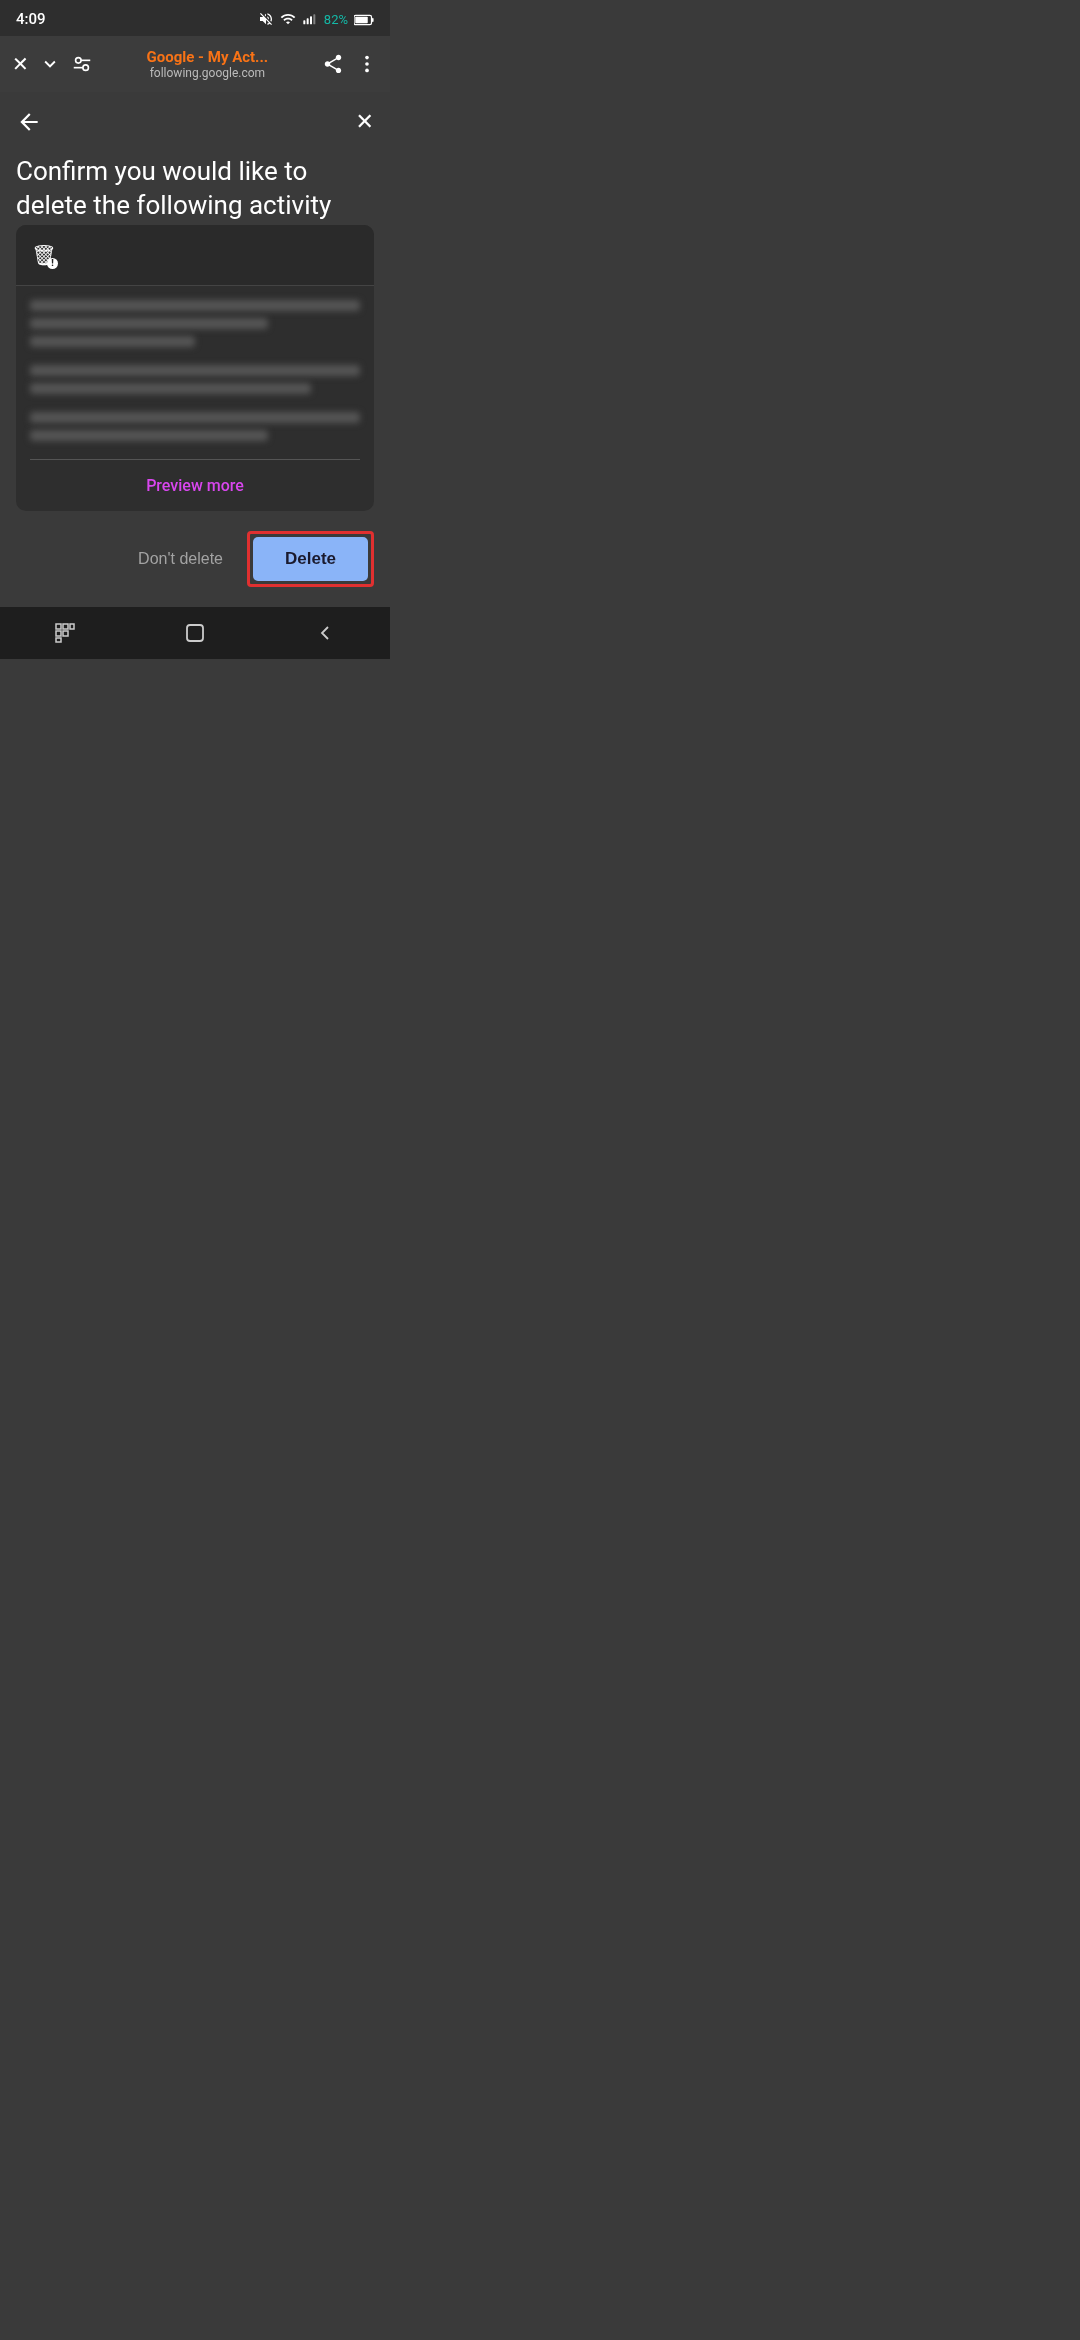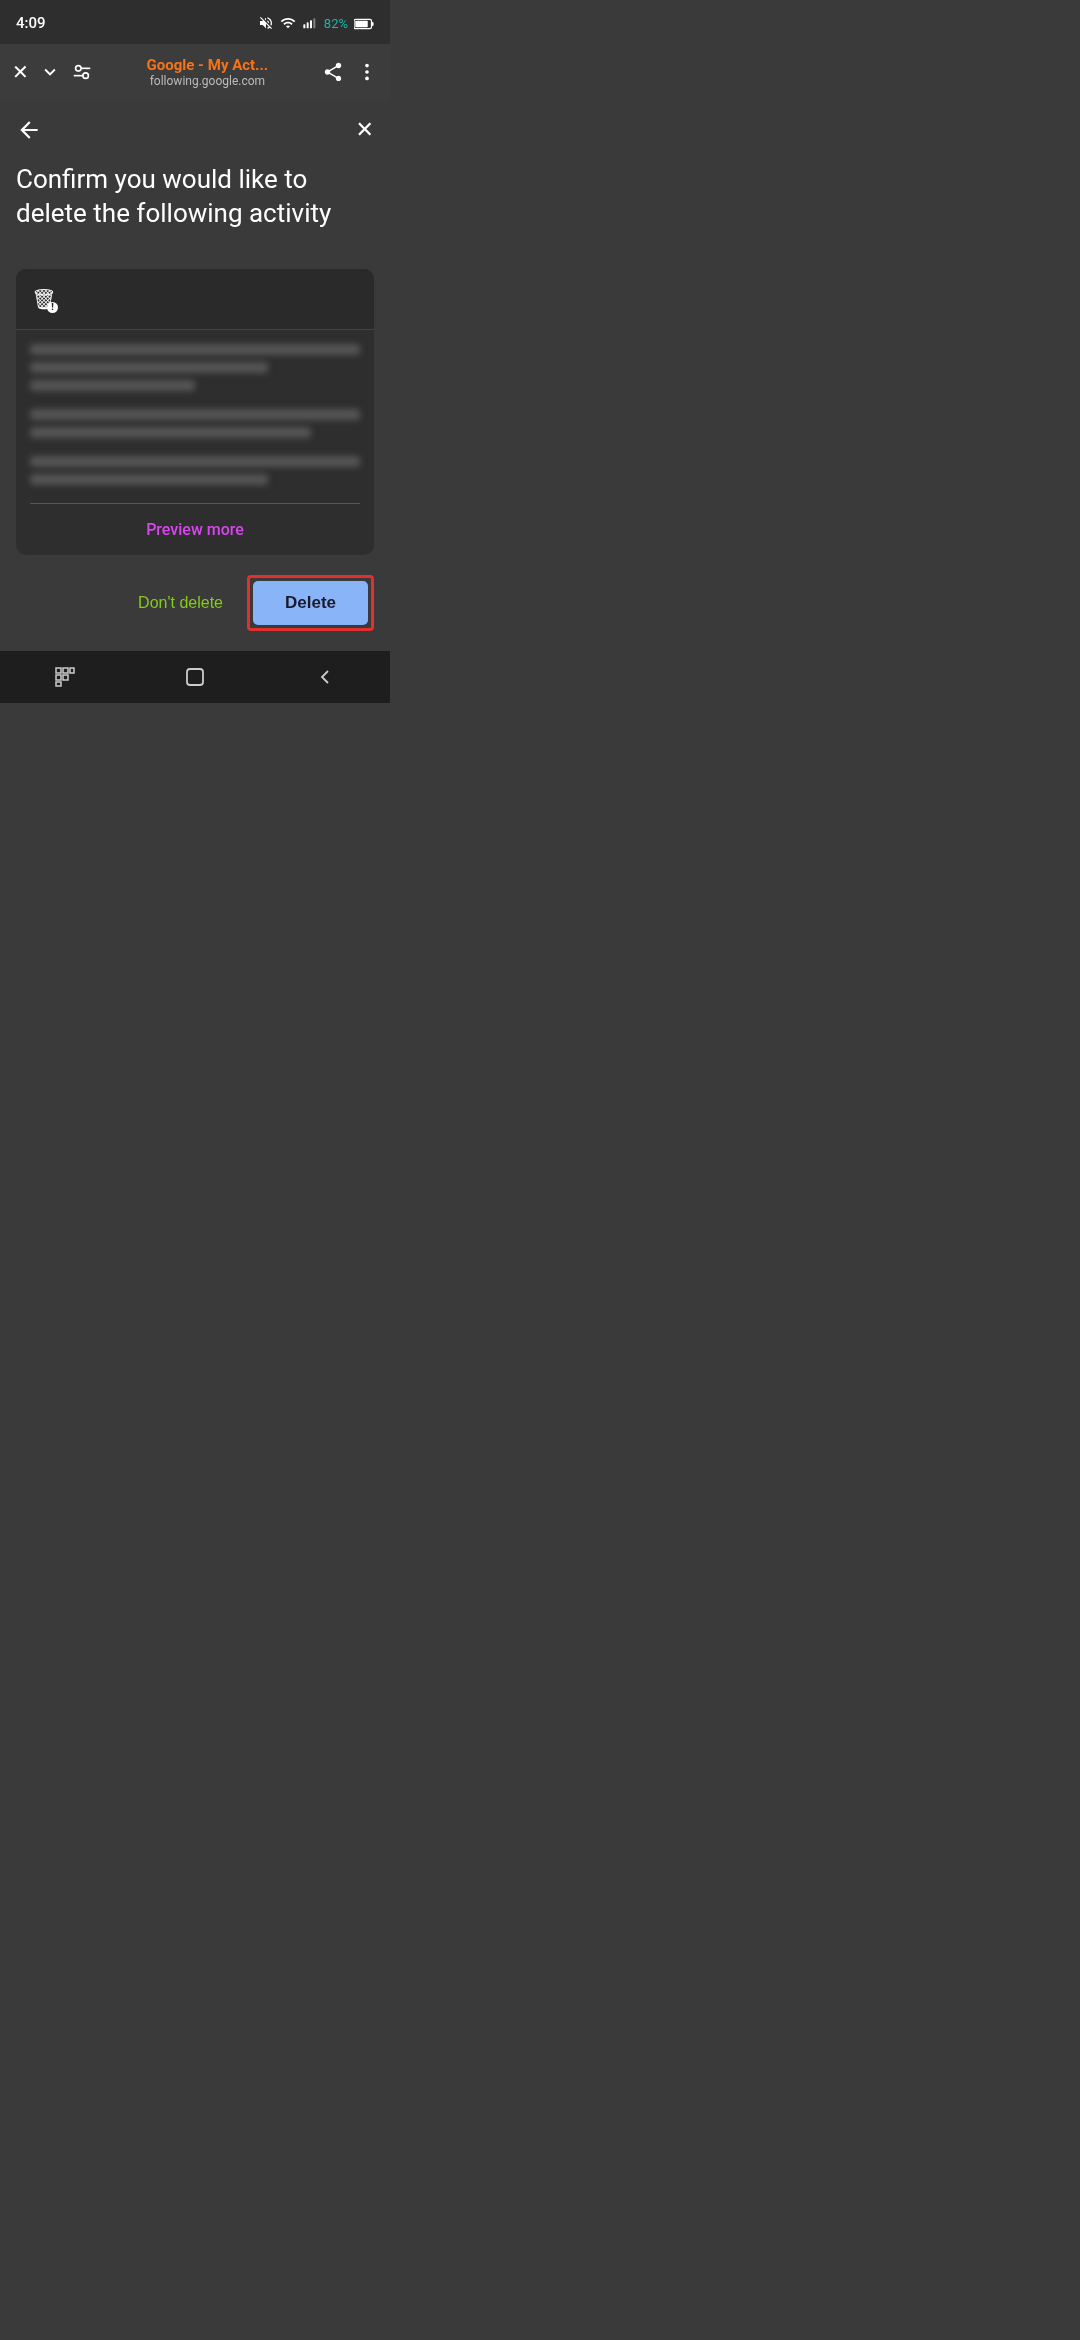--- a/index.html
+++ b/index.html
@@ -14,21 +14,21 @@
       overflow-x: hidden;
     }
 
     
     .status-bar {
       background: #2e2e2e;
       display: flex;
       justify-content: space-between;
       align-items: center;
       padding: 8px 16px 6px 16px;
-      height: 44px;
+      height: 36px;
     }
     .status-time {
       font-size: 15px;
       font-weight: 500;
       color: #fff;
     }
     .status-icons {
       display: flex;
       align-items: center;
       gap: 6px;
@@ -97,21 +97,21 @@
       color: #fff;
       cursor: pointer;
     }
 
     
     .page-title {
       font-size: 26px;
       font-weight: 400;
       color: #fff;
       line-height: 1.3;
-      margin-bottom: 38px;
+      margin-bottom: 2px;
     }
 
     
     .card {
       background: #2e2e2e;
       border-radius: 10px;
       overflow: hidden;
       margin-bottom: 0;
     }
 
@@ -206,21 +206,21 @@
     
     .buttons-area {
       background: #3a3a3a;
       padding: 20px 16px 20px 16px;
       display: flex;
       justify-content: flex-end;
       align-items: center;
       gap: 16px;
     }
     .dont-delete-btn {
-      color: #84cc16;
+      color: #a3a3a3;
       font-size: 16px;
       font-weight: 500;
       cursor: pointer;
       padding: 10px 8px;
       background: transparent;
       border: none;
     }
     .delete-btn-wrapper {
       border: 3px solid #e03030;
       border-radius: 4px;

